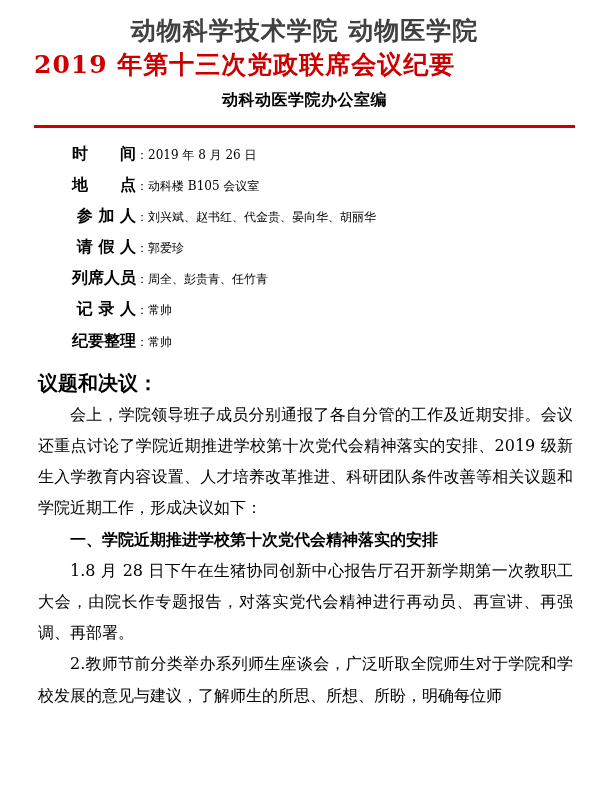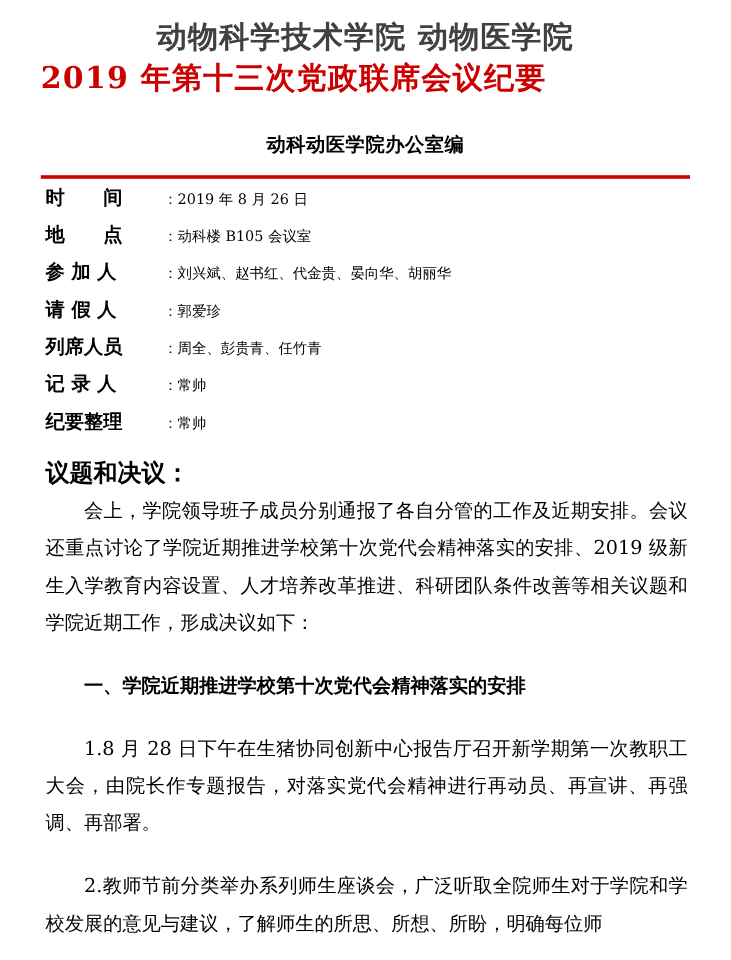--- a/index.html
+++ b/index.html
@@ -36,32 +36,33 @@
     font-weight: bold;
     font-size: 25px;
     line-height: 1.35;
     letter-spacing: 1px;
     font-family: "DejaVu Serif", serif;
   }
   .doc-subtitle {
     text-align: center;
     font-weight: bold;
     font-size: 16px;
-    margin-top: 29px;
+    margin-top: 8px;
     letter-spacing: 0.5px;
     font-family: "DejaVu Serif", serif;
   }
   .red-rule {
     height: 3px;
     background: #cc0000;
     margin-top: 14px;
   }
   .meta {
-    margin-top: 0;
+    margin-top: 10px;
     padding-left: 4px;
+    text-align: right;
   }
   .meta-row {
     display: flex;
     align-items: baseline;
     font-size: 16px;
     line-height: 1.95;
     white-space: nowrap;
   }
   .meta-label {
     font-weight: bold;
@@ -87,21 +88,20 @@
     font-family: "DejaVu Serif", serif;
   }
   .para {
     font-size: 16px;
     line-height: 1.95;
     text-indent: 2em;
     text-align: justify;
     padding-left: 4px;
     padding-right: 2px;
     font-family: "DejaVu Serif", serif;
-    margin-top: 21px;
   }
   .para.bold {
     font-weight: bold;
   }
   .para.first {
     margin-top: 2px;
   }
 </style>
 </head>
 <body>

